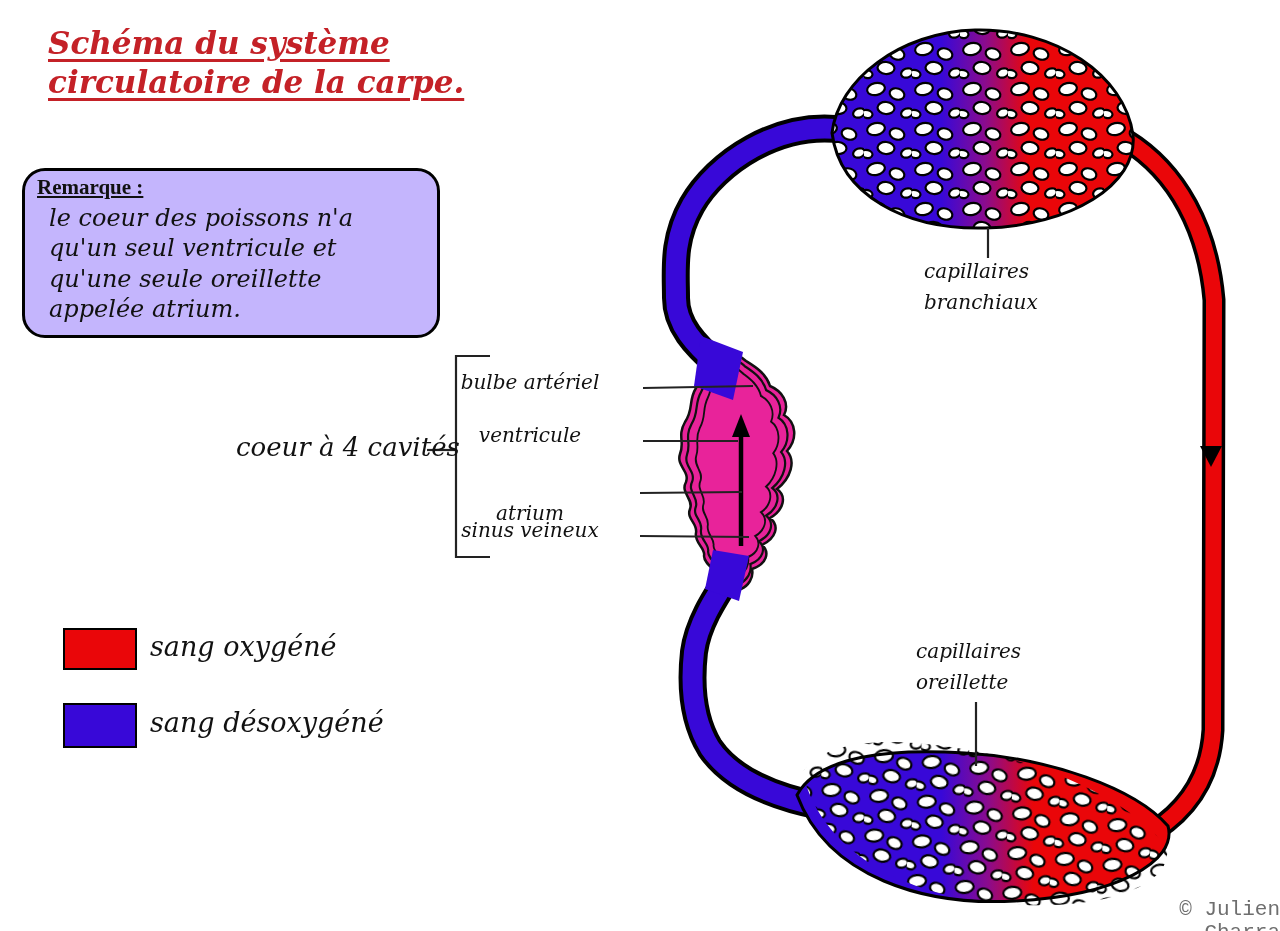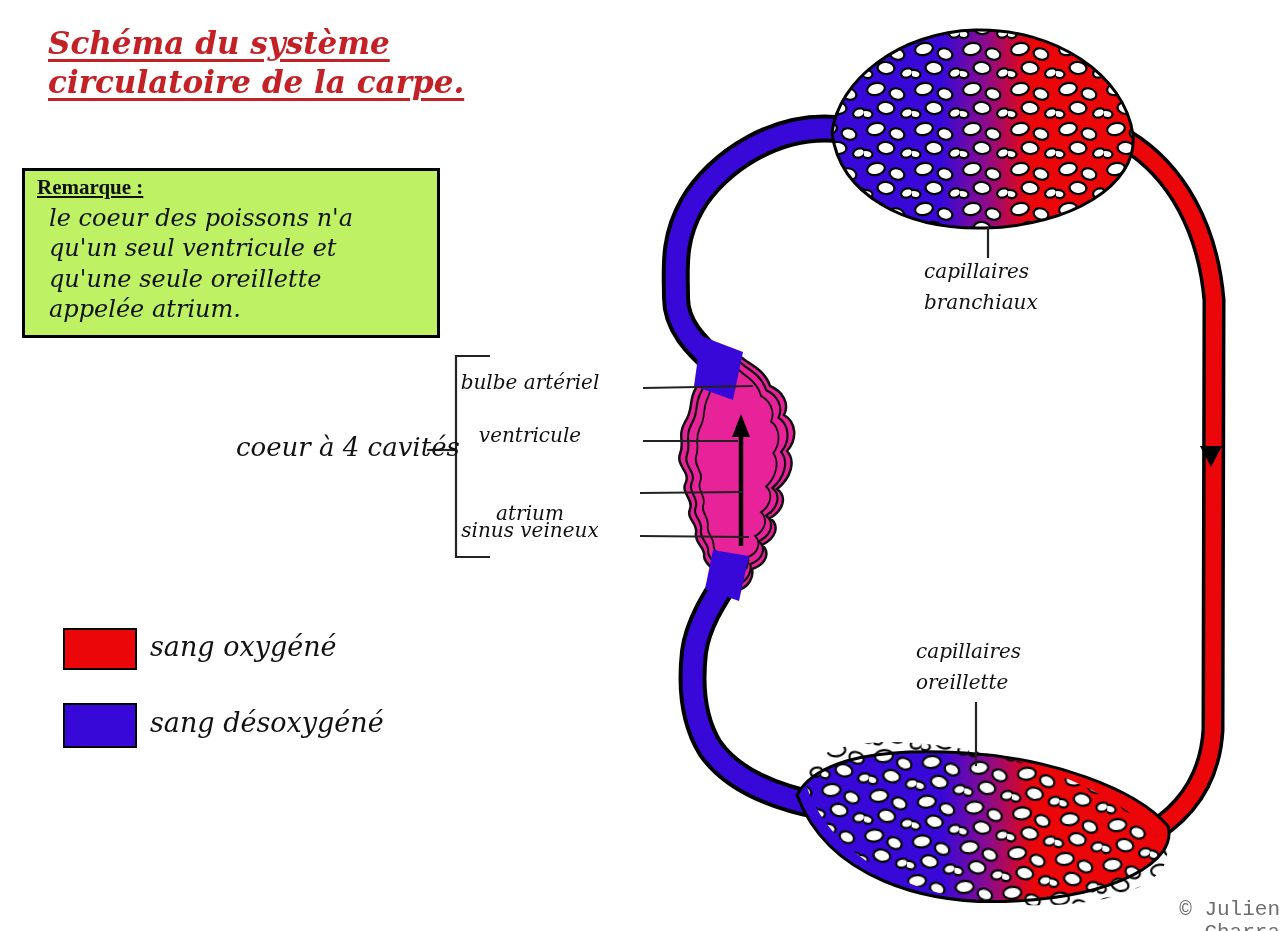--- a/index.html
+++ b/index.html
@@ -105,21 +105,21 @@
       <polyline points="490,356 456,356 456,557 490,557"></polyline>
       <line x1="427" y1="450" x2="456" y2="450"></line>
     </g>
   </svg>
 
   <h1 class="title abs" style="margin: 0px; color: rgb(196, 33, 39);">
     <span>Schéma du système</span>
     <span>circulatoire de la carpe.</span>
   </h1>
 
-  <div class="note-box abs" style="background-color: #bef264;">
+  <div class="note-box abs" style="background-color: #c4b5fd; border-radius: 23px;">
     <div class="note-heading">Remarque :</div>
     <div class="note-body">le coeur des poissons n'a qu'un seul ventricule et qu'une seule oreillette appelée atrium.</div>
   </div>
 
   <div class="lbl group-label">coeur à 4 cavités</div>
 
   <div class="lbl heart-part" style="top:368px;">bulbe artériel</div>
   <div class="lbl heart-part" style="top:421px;">ventricule</div>
   <div class="lbl heart-part" style="top:499px;">atrium</div>
   <div class="lbl heart-part" style="top:516px;">sinus veineux</div>

